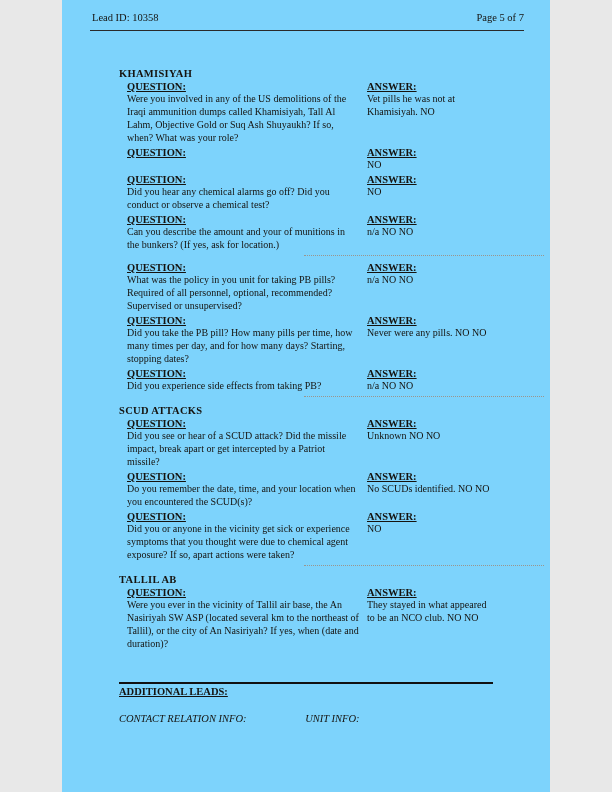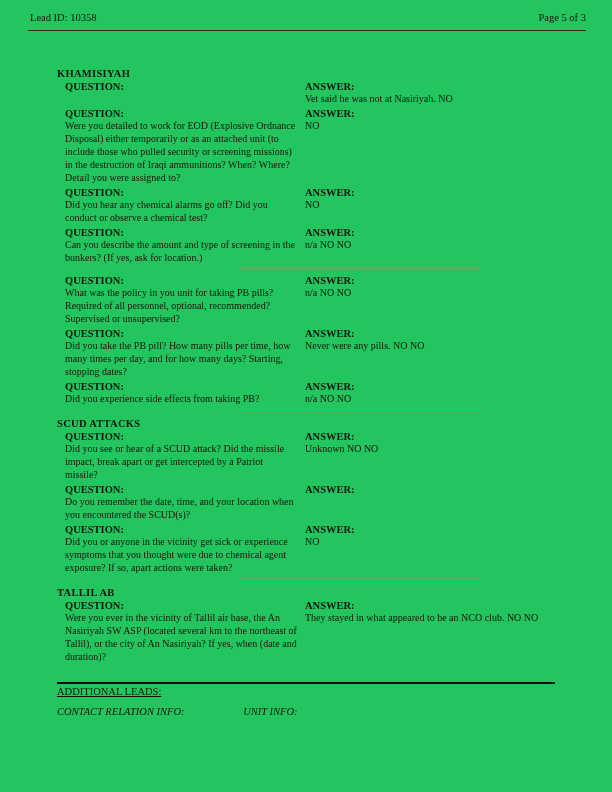--- a/index.html
+++ b/index.html
@@ -1,20 +1,20 @@
 <!DOCTYPE html>
 <html><head>
 <meta charset="utf-8">
 <style>
   * { margin:0; padding:0; box-sizing:border-box; }
   html,body { background:#e8e8e8; }
   body { font-family:"Liberation Serif", serif; color:#15130f; }
   .page {
-    position:relative; width:612px; height:792px; margin:0 auto;
-    background:#22c55e; overflow:hidden;
+    position:relative; width:488px; height:792px; margin:0 auto;
+    background:#7dd3fc; overflow:hidden;
   }
   .topbar {
     position:absolute; top:12px; left:30px; right:26px;
     display:flex; justify-content:space-between;
     font-size:10.5px;
   }
   .header-rule {
     position:absolute; top:30px; left:28px; right:26px;
     border-top:1px solid #2a2a2a; height:0;
   }
@@ -22,68 +22,68 @@
   .section { margin-bottom:6px; }
   .section-title {
     font-weight:bold; font-size:10.5px; letter-spacing:0.3px;
     margin:8px 0 2px 0;
   }
   .qa-row {
     display:grid; grid-template-columns:240px 1fr; column-gap:8px;
     margin-bottom:3px;
   }
   .qa-label {
-    font-weight:bold; font-size:10.5px; 
+    font-weight:bold; font-size:10.5px; text-decoration:underline;
   }
   .q-col .qa-label { padding-left:8px; }
   .q-text { font-size:10px; line-height:13px; padding-left:8px; }
   .a-text { font-size:10px; line-height:13px; }
   .dots {
     border-top:1px dotted #9a968e; height:0;
     margin:4px 0 4px 185px; width:240px;
   }
   .footer { position:absolute; left:57px; right:57px; top:682px; }
   .footer-rule { border-top:2px solid #111; height:0; margin-bottom:2px; }
   .footer-title {
-    font-weight:normal; font-size:10.5px; text-decoration:underline;
-    margin-bottom:9px;
+    font-weight:bold; font-size:10.5px; text-decoration:underline;
+    margin-bottom:16px;
   }
   .footer-row { font-size:10.5px;font-style:italic; }
   .footer-row .unit { display:inline-block; margin-left:56px; }
 </style>
 </head>
 <body>
 
 <div class="page">
 
   <div class="topbar">
     <span>Lead ID: 10358</span>
-    <span>Page  5 of   3</span>
+    <span>Page  5 of   7</span>
   </div>
   <div class="header-rule"></div>
 
   <div class="content">
 
     <div class="section">
       <div class="section-title">KHAMISIYAH</div>
 
       <div class="qa-row">
         <div class="q-col">
           <div class="qa-label">QUESTION:</div>
-        </div>
-        <div class="a-col">
-          <div class="qa-label">ANSWER:</div>
-          <div class="a-text">Vet said he was not at Nasiriyah. NO</div>
-        </div>
-      </div>
-
-      <div class="qa-row">
-        <div class="q-col">
-          <div class="qa-label">QUESTION:</div>
-          <div class="q-text">Were you detailed to work for EOD (Explosive Ordnance Disposal) either temporarily or as an attached unit (to include those who pulled security or screening missions) in the destruction of Iraqi ammunitions?  When?  Where? Detail you were assigned to?</div>
+          <div class="q-text">Were you involved in any of the US demolitions of the Iraqi ammunition dumps called Khamisiyah, Tall Al Lahm, Objective Gold or Suq Ash Shuyaukh?  If so, when?  What was your role?</div>
+        </div>
+        <div class="a-col">
+          <div class="qa-label">ANSWER:</div>
+          <div class="a-text">Vet pills he was not at Khamisiyah. NO</div>
+        </div>
+      </div>
+
+      <div class="qa-row">
+        <div class="q-col">
+          <div class="qa-label">QUESTION:</div>
         </div>
         <div class="a-col">
           <div class="qa-label">ANSWER:</div>
           <div class="a-text">NO</div>
         </div>
       </div>
 
       <div class="qa-row">
         <div class="q-col">
           <div class="qa-label">QUESTION:</div>
@@ -91,21 +91,21 @@
         </div>
         <div class="a-col">
           <div class="qa-label">ANSWER:</div>
           <div class="a-text">NO</div>
         </div>
       </div>
 
       <div class="qa-row">
         <div class="q-col">
           <div class="qa-label">QUESTION:</div>
-          <div class="q-text">Can you describe the amount and type of screening in the bunkers?  (If yes, ask for location.)</div>
+          <div class="q-text">Can you describe the amount and your of munitions in the bunkers?  (If yes, ask for location.)</div>
         </div>
         <div class="a-col">
           <div class="qa-label">ANSWER:</div>
           <div class="a-text">n/a NO NO</div>
         </div>
       </div>
 
       <div class="dots"></div>
     </div>
 
@@ -161,20 +161,21 @@
         </div>
       </div>
 
       <div class="qa-row">
         <div class="q-col">
           <div class="qa-label">QUESTION:</div>
           <div class="q-text">Do you remember the date, time, and your location when you encountered the SCUD(s)?</div>
         </div>
         <div class="a-col">
           <div class="qa-label">ANSWER:</div>
+          <div class="a-text">No SCUDs identified. NO NO</div>
         </div>
       </div>
 
       <div class="qa-row">
         <div class="q-col">
           <div class="qa-label">QUESTION:</div>
           <div class="q-text">Did you or anyone in the vicinity get sick or experience symptoms that you thought were due to chemical agent exposure?  If so, apart actions were taken?</div>
         </div>
         <div class="a-col">
           <div class="qa-label">ANSWER:</div>

